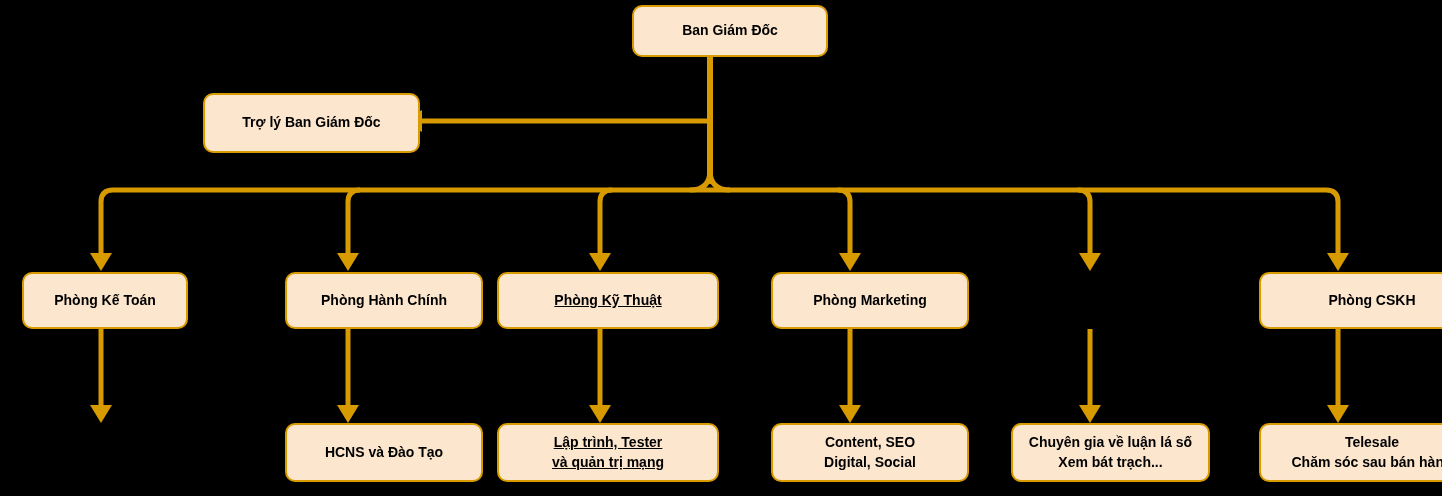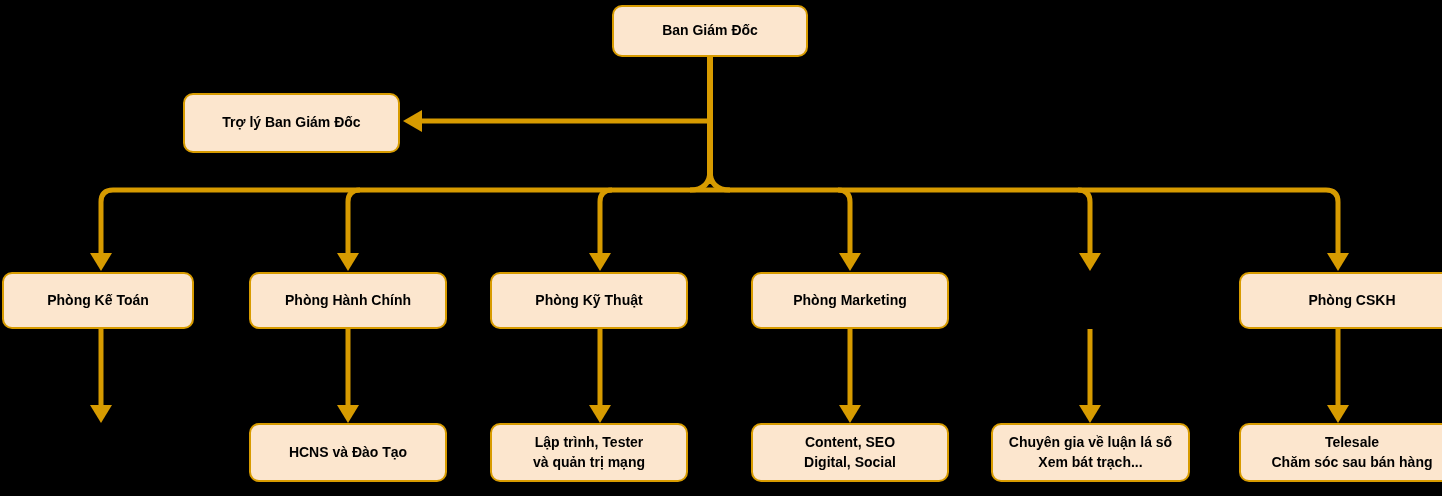--- a/index.html
+++ b/index.html
@@ -30,28 +30,29 @@
     box-sizing:border-box;
     display:flex;
     align-items:center;
     justify-content:center;
     text-align:center;
     font-weight:bold;
     font-size:14px;
     line-height:1.4;
     color:var(--text);
     white-space:pre-line;
+    margin-left:20px;
   }
   .root-node{left:612px;top:5px;width:196px;height:52px;}
   .assistant-node{left:183px;top:93px;width:217px;height:60px;}
   .dept{top:272px;height:57px;}
   .sub{top:423px;height:59px;}
-  .col1{left:2px;width:192px;}
-  .col2{left:249px;width:198px;}
-  .col3{left:490px;width:198px;}
+  .col1{left:2px;width:166px;}
+  .col2{left:265px;width:198px;}
+  .col3{left:477px;width:222px;text-decoration:underline;}
   .col4{left:751px;width:198px;text-align:center;}
   .col5{left:991px;width:199px;}
   .col6{left:1239px;width:226px;}
 </style>
 </head>
 <body>
 
 <div class="canvas">
 
   <svg class="edges" viewBox="0 0 1442 496" xmlns="http://www.w3.org/2000/svg">

